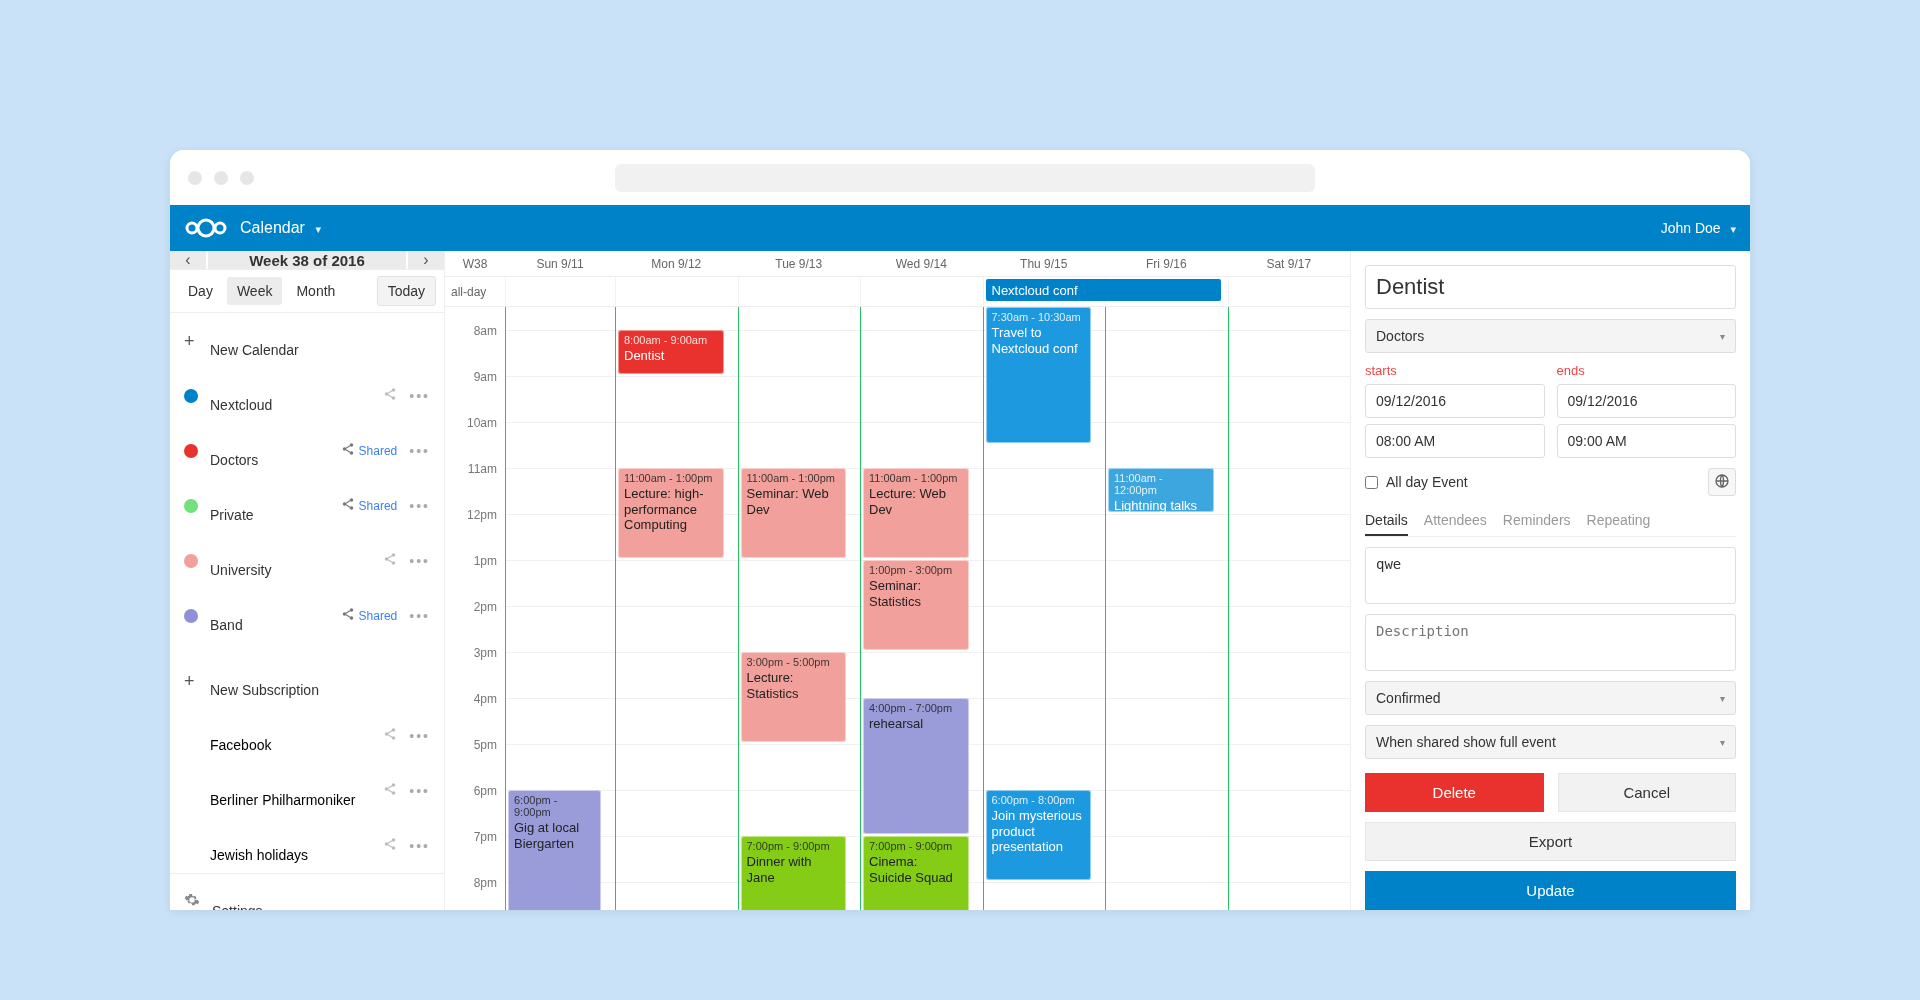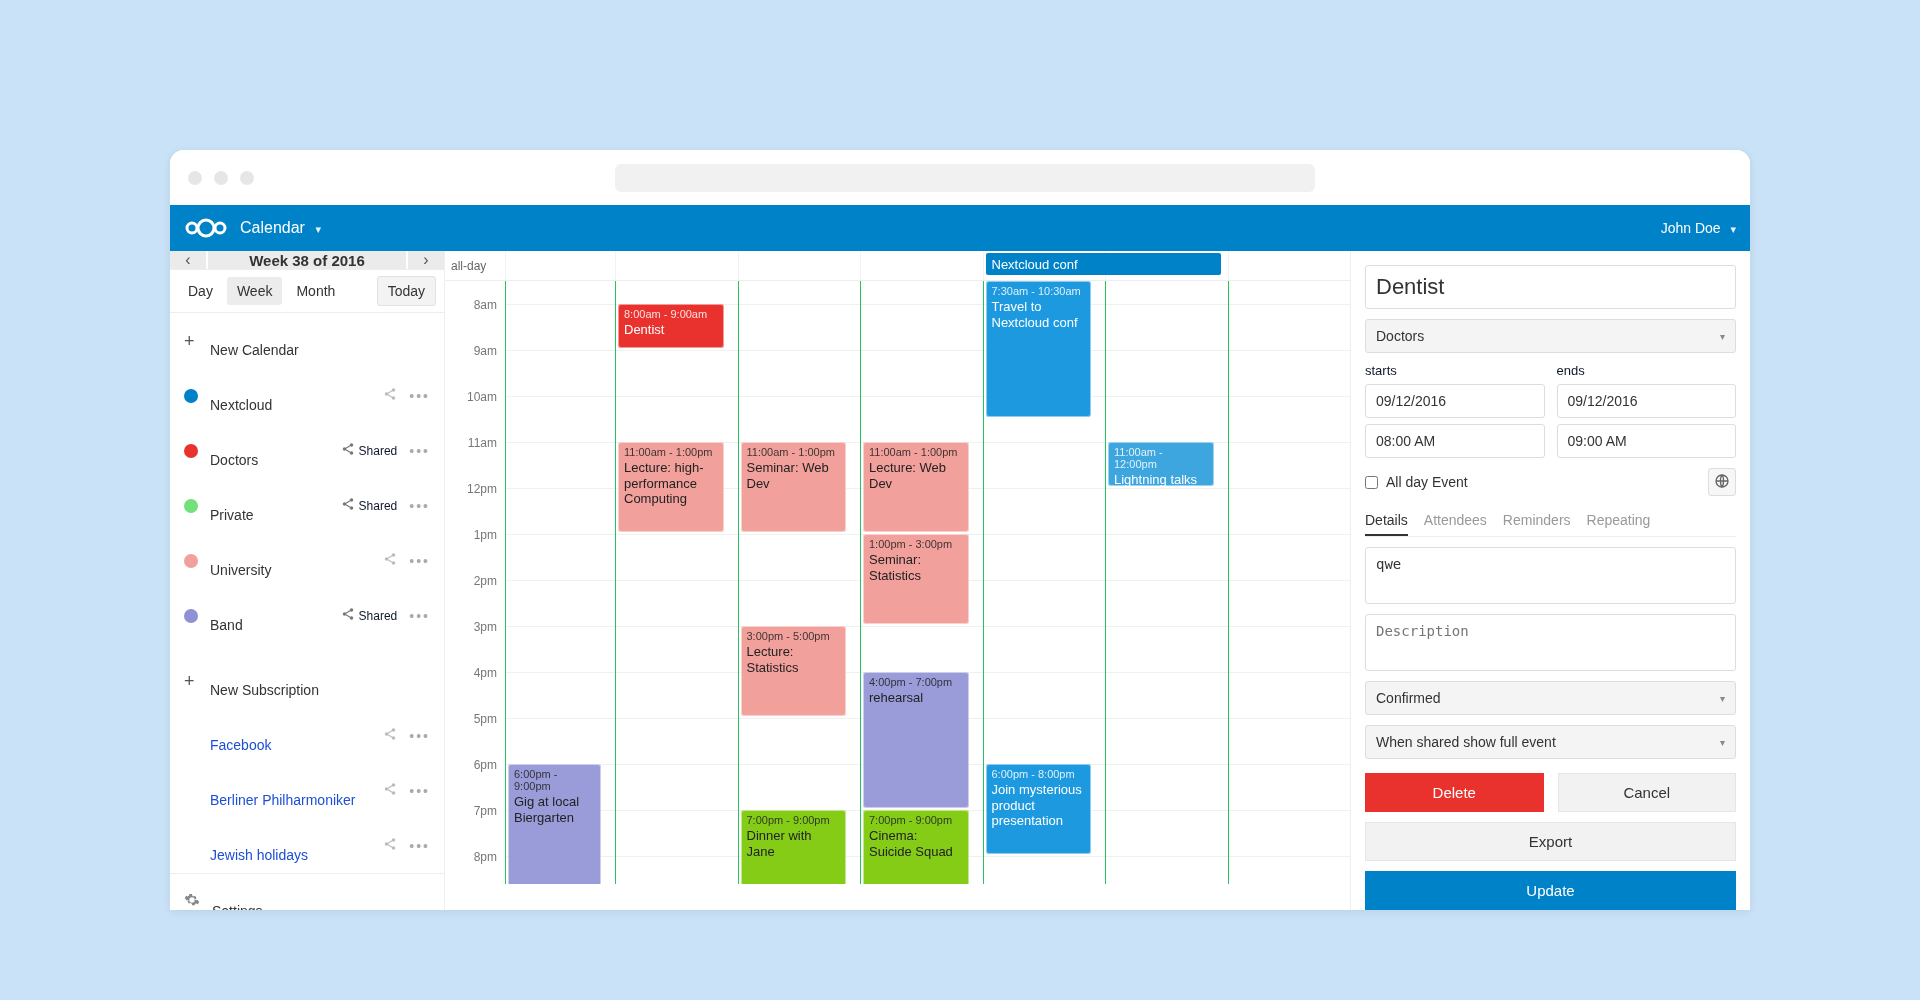--- a/index.html
+++ b/index.html
@@ -93,24 +93,24 @@
   .vbtn { padding: 6px 10px; border-radius: 3px; background: transparent; border: none; font-size: 14px; color: #333; cursor: pointer; }
   .vbtn.active { background: #ececec; }
   .view-row .grow { flex:1; }
   .vbtn.today { background: #f3f3f3; border: 1px solid #e2e2e2; }
 
   .side-item {
     display: flex; align-items: center; padding: 10px 14px; gap: 12px; cursor: pointer;
   }
   .plus { width: 14px; display:inline-block; color:#555; font-size: 18px; line-height: 14px; }
   .side-item .label { flex:1; color:#333;margin-top:19px; }
-  .side-item.sub .label { color: #1d4ed8; }
+  .side-item.sub .label { color: #000000; }
 
   .cal-dot { width: 14px; height: 14px; border-radius: 50%; }
-  .shared-chip { font-size: 12px; color: #0f172a; display:flex; align-items:center; gap:4px; }
+  .shared-chip { font-size: 12px; color: #3b82f6; display:flex; align-items:center; gap:4px; }
   .dots-icon { color:#aaa; letter-spacing:2px; font-size:14px; }
 
   .side-bottom { margin-top: auto; border-top:1px solid #eee; }
 
   
   .calendar {
     flex: 1;
     position: relative;
     overflow: hidden;
     background: #fff;
@@ -188,21 +188,21 @@
     font-size: 14px;
     overflow: hidden;
   }
   .input, .select, .textarea {
     width: 100%; border: 1px solid #ddd; border-radius: 3px; padding: 8px 10px;
     font-size: 14px; color:#333; background:#fff;
   }
   .select { background:#f4f4f4; display:flex; align-items:center; justify-content:space-between; }
   .row2 { display:flex; gap: 12px; }
   .col { flex:1; display:flex; flex-direction:column; gap:6px; }
-  .muted-label { font-size: 13px; color:#0f172a; }
+  .muted-label { font-size: 13px; color:#ef4444; }
   .allday-wrap { display:flex; align-items:center; justify-content:space-between; }
   .allday-left { display:flex; align-items:center; gap:8px; }
   .globe {
     width: 28px; height: 28px; display:flex; align-items:center; justify-content:center;
     border:1px solid #ddd; border-radius:3px; background:#f7f7f7;
   }
 
   .tabs { display:flex; gap: 16px; border-bottom:1px solid #eee; }
   .tab { padding: 6px 0; font-size: 14px; color:#999; cursor:pointer; }
   .tab.active { color:#333; border-bottom: 2px solid #333; }
@@ -396,20 +396,30 @@
             <svg class="cog-svg" viewBox="0 0 24 24" fill="currentColor">
                 <path d="M12 8a4 4 0 100 8 4 4 0 000-8zm9 4a7 7 0 01-.1 1.2l2 1.6-2 3.4-2.4-.8a7.2 7.2 0 01-2 .1l-.4 2.5h-4l-.4-2.5a7.2 7.2 0 01-2-1.1l-2.4.8-2-3.4 2-1.6A7 7 0 013 12a7 7 0 01.1-1.2l-2-1.6 2-3.4 2.4.8a7.2 7.2 0 012-1.1L8 3h4l.4 2.5a7.2 7.2 0 012 1.1l2.4-.8 2 3.4-2 1.6c.7.4.1.8.1 1.2z"></path>
               </svg>
           </span>
           <span class="label">Settings</span>
         </div>
       </div>
     </div>
 
     <div class="calendar">
+      <div class="cal-header">
+        <div>W38</div>
+        <div>Sun 9/11</div>
+        <div>Mon 9/12</div>
+        <div>Tue 9/13</div>
+        <div>Wed 9/14</div>
+        <div>Thu 9/15</div>
+        <div>Fri 9/16</div>
+        <div>Sat 9/17</div>
+      </div>
       <div class="allday-row">
         <div class="lbl">all-day</div>
         <div class="cell"></div>
         <div class="cell"></div>
         <div class="cell"></div>
         <div class="cell"></div>
         <div class="cell">
             <div class="allday-event" style="width: calc(200% + 0px); position: relative;">Nextcloud conf</div>
           </div>
         <div class="cell"></div>

